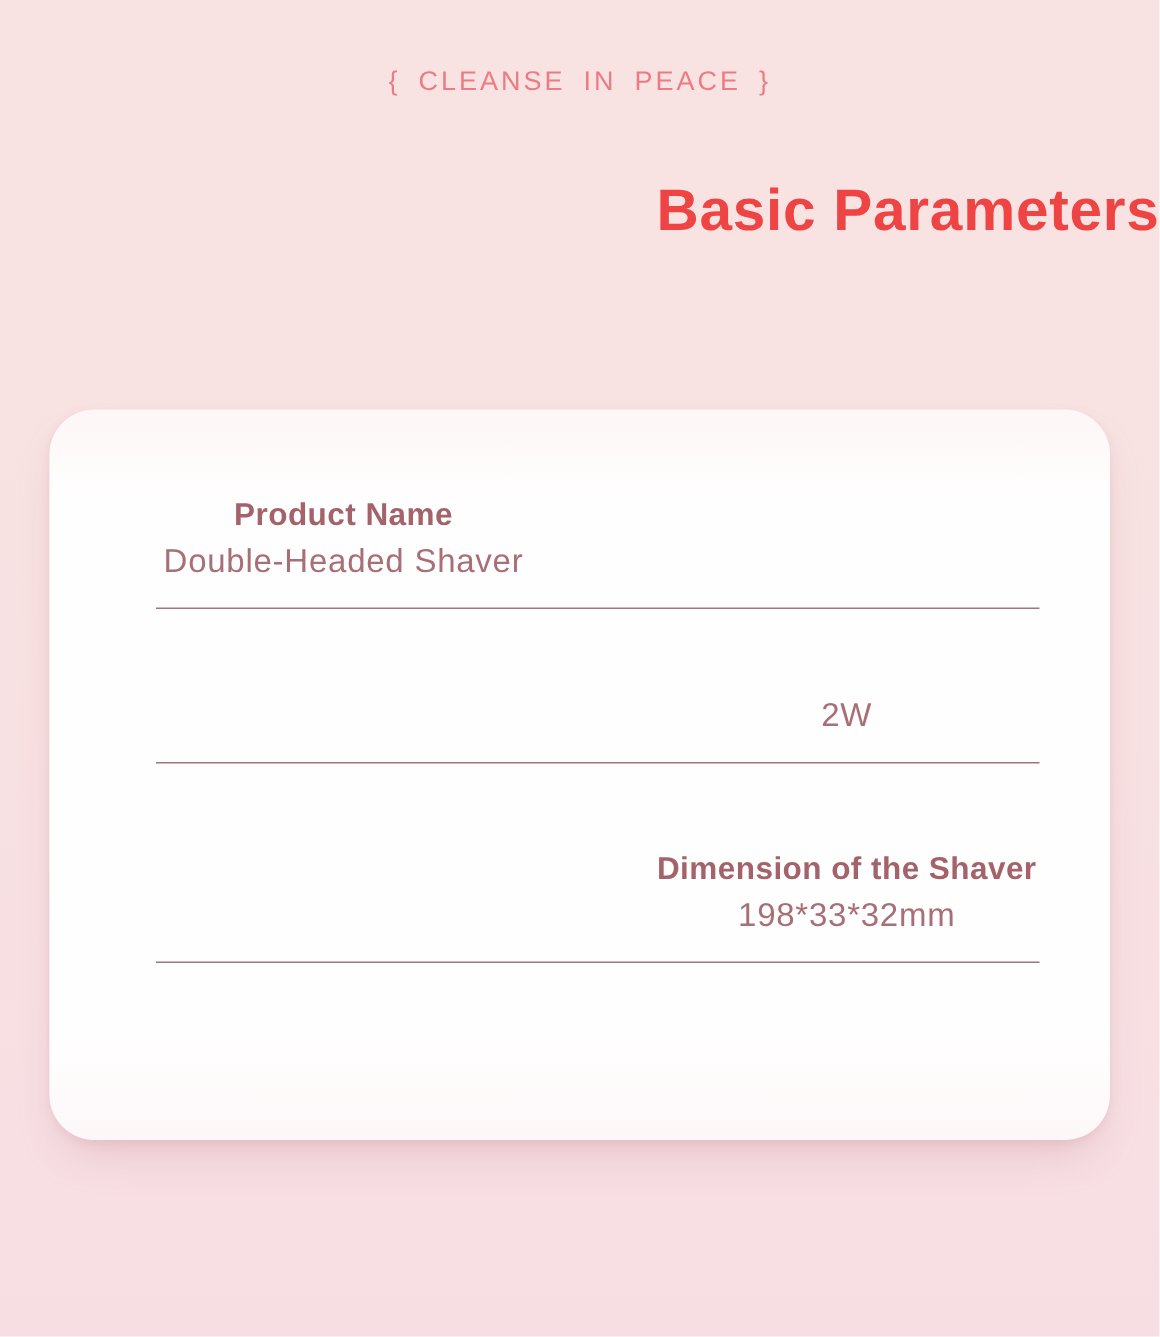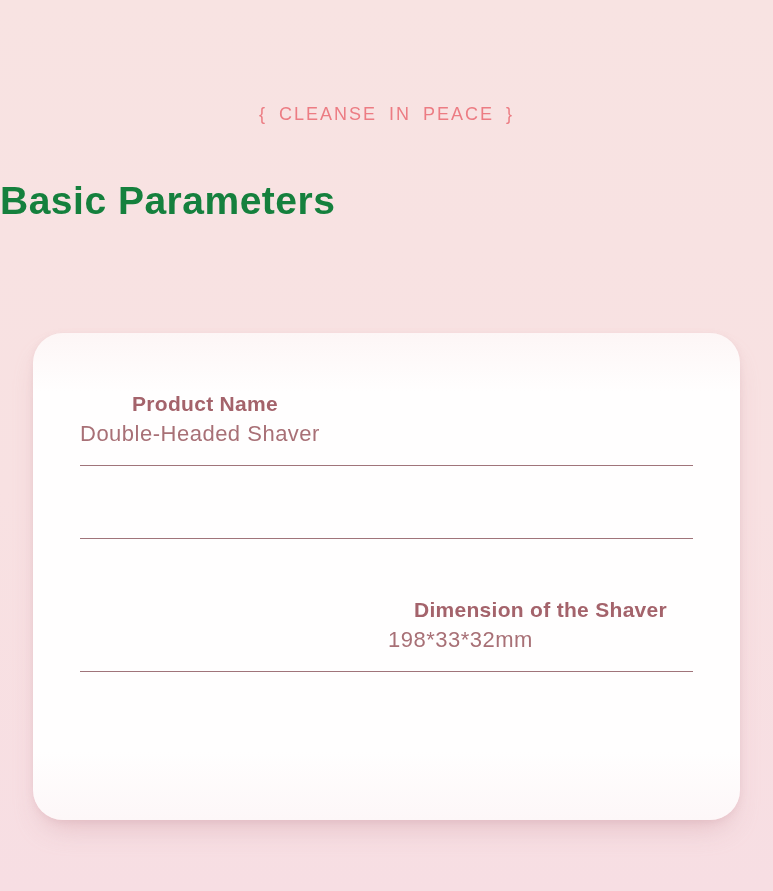--- a/index.html
+++ b/index.html
@@ -7,46 +7,47 @@
     padding: 0;
   }
   body {
     width: 773px;
     height: 891px;
     background: linear-gradient(180deg, #f8e3e2 0%, #f8e1e2 55%, #f7dee3 100%);
     font-family: "Liberation Sans", sans-serif;
     overflow: hidden;
   }
   .tagline {
-    padding-top: 104px;
+    padding-top: 44px;
     text-align: center;
     font-size: 18px;
     letter-spacing: 2px;
     word-spacing: 5px;
     color: #ec7c83;
     line-height: 20px;
   }
   .page-title {
-    margin: 54px 12px 0 0;
-    text-align: left;
+    margin: 54px 0 0 0;
+    text-align: right;
     font-size: 39px;
     font-weight: bold;
     letter-spacing: 0.5px;
-    color: #15803d;
+    color: #ef4444;
     line-height: 45px;
   }
   .card {
     width: 707px;
     height: 487px;
     margin: 110px auto 0 auto;
     border-radius: 30px;
     background: linear-gradient(180deg, #fdf6f6 0%, #fffefe 12%, #fffefe 86%, #fdf7f8 100%);
     box-shadow: 0 16px 28px -10px rgba(205, 150, 160, 0.45),
                 0 2px 6px rgba(215, 170, 178, 0.25);
     box-sizing: border-box;
+    padding-left: 24px;
   }
   .param-row {
     padding-top: 56px;
   }
   .param-cols {
     display: grid;
     grid-template-columns: 250px 305px;
     column-gap: 58px;
     padding: 0 47px;
   }
@@ -55,21 +56,21 @@
     font-weight: bold;
     color: #a4636b;
     line-height: 30px;
     text-align: center;
     letter-spacing: 0.3px;
   }
   .param-value {
     font-size: 22px;
     color: #a87076;
     line-height: 30px;
-    text-align: left;
+    text-align: center;
     letter-spacing: 0.5px;
   }
   .divider {
     margin: 16px 47px 0 47px;
     border-bottom: 1px solid #a0747a;
     height: 0;
   }
 </style>
 </head>
 <body>
@@ -90,20 +91,21 @@
         </div>
       </div>
       <div class="divider"></div>
     </div>
 
     <div class="param-row">
       <div class="param-cols">
         <div class="param-cell">
         </div>
         <div class="param-cell">
+          <div class="param-value">2W</div>
         </div>
       </div>
       <div class="divider"></div>
     </div>
 
     <div class="param-row">
       <div class="param-cols">
         <div class="param-cell">
         </div>
         <div class="param-cell">

